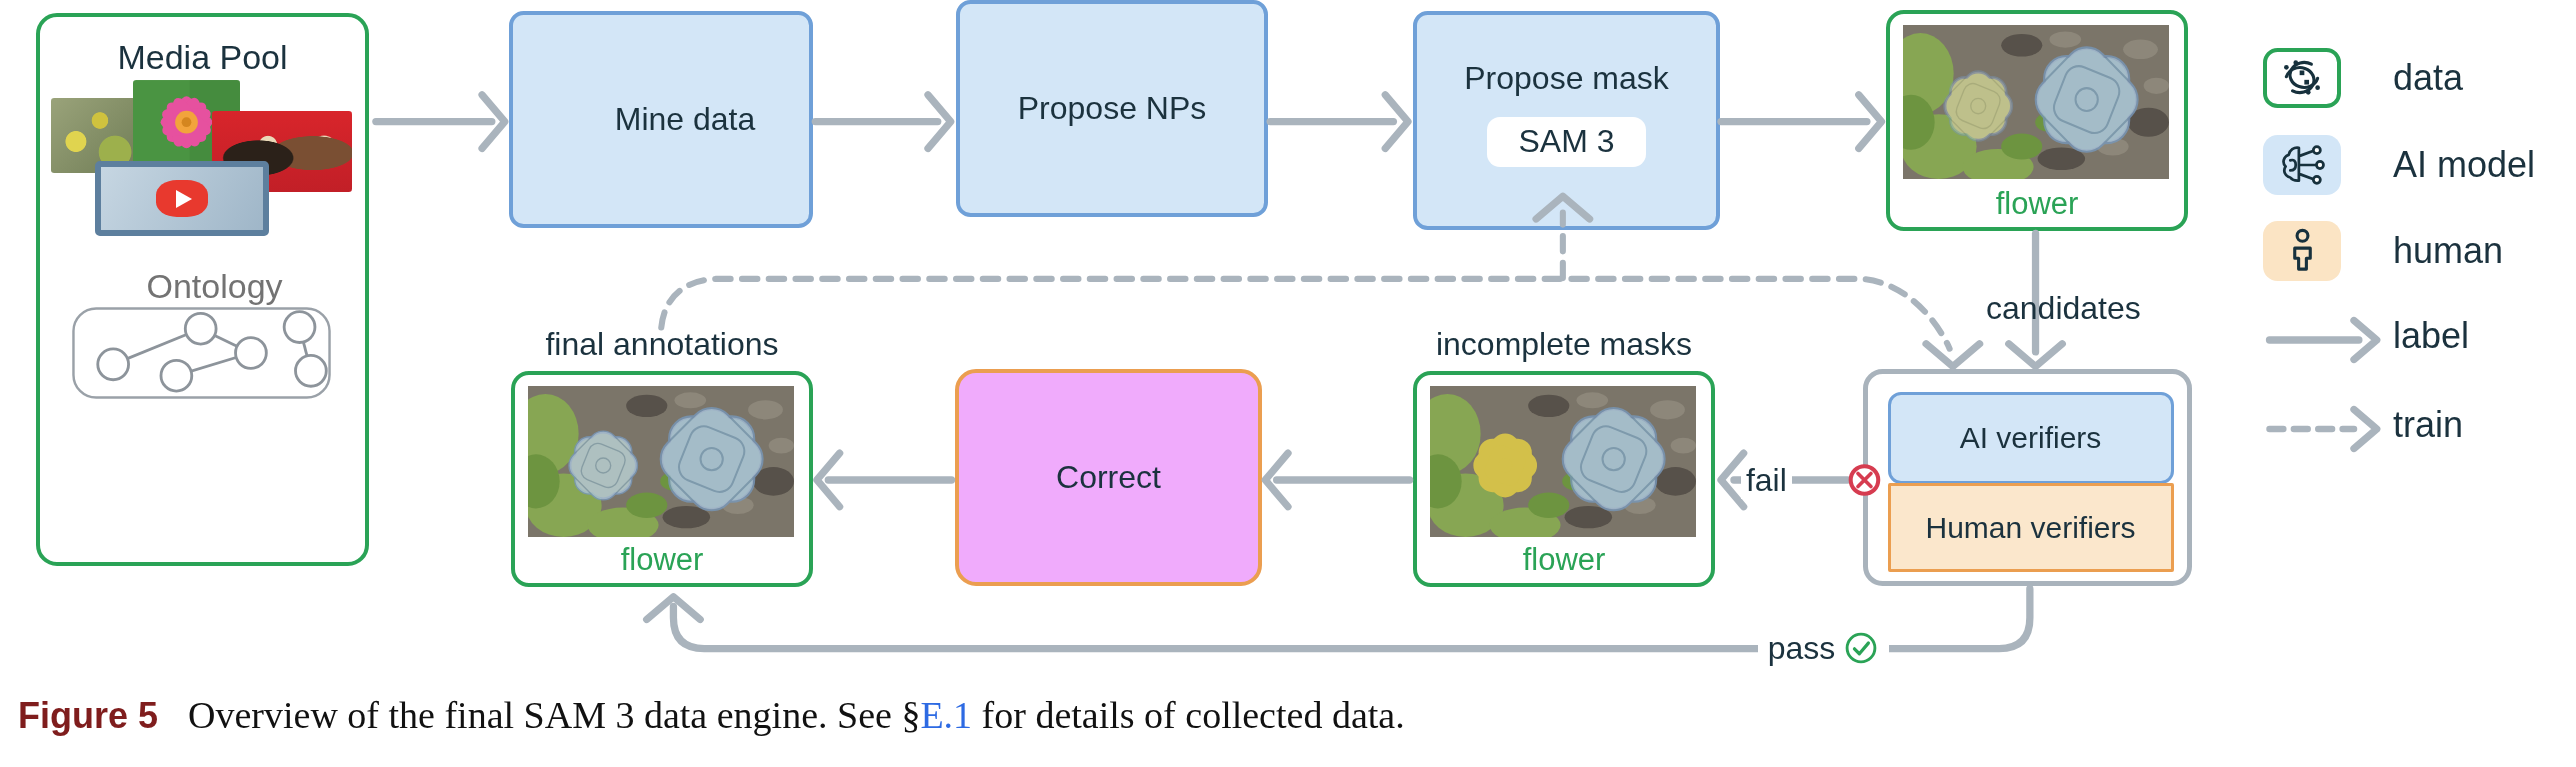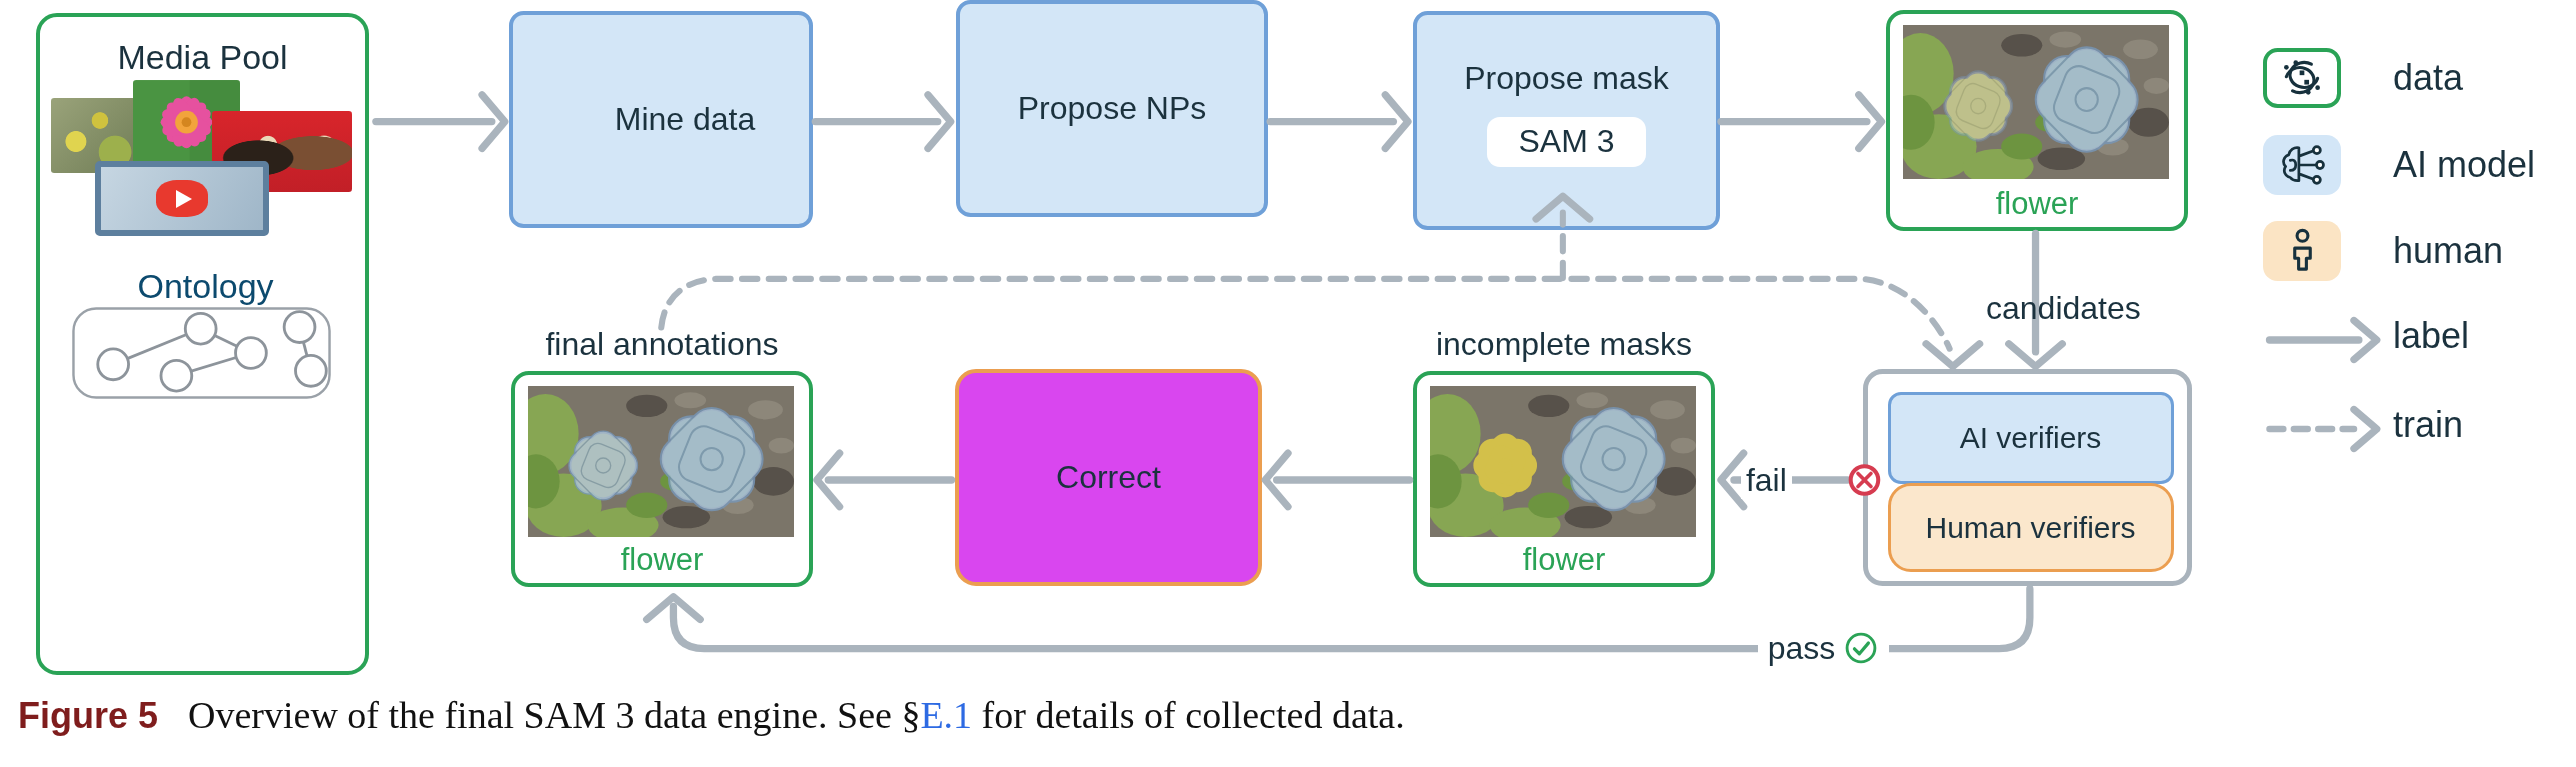--- a/index.html
+++ b/index.html
@@ -4,49 +4,49 @@
 <style>
   html,body{margin:0;padding:0;background:#ffffff;}
   .canvas{
     position:relative;width:2576px;height:767px;background:#ffffff;overflow:hidden;
     font-family:"Liberation Sans","DejaVu Sans",sans-serif;color:#1b323e;
   }
   
   .node{position:absolute;box-sizing:border-box;display:flex;align-items:center;justify-content:center;
         font-size:32px;color:#1b323e;}
   .node-blue{background:#d3e6f7;border:4px solid #6fa0d8;border-radius:14.6px;}
-  .node-orange{background:#d946ef;border:4.9px solid #eb9e50;border-radius:21px;}
+  .node-orange{background:#f0abfc;border:4.9px solid #eb9e50;border-radius:21px;}
   .mine{left:509px;top:11.4px;width:304px;height:217px;padding-left:48px;}
   .nps{left:956px;top:0;width:312px;height:217px;}
   .pmask{left:1413px;top:11.4px;width:307px;height:219px;flex-direction:column;justify-content:flex-start;padding-top:45px;gap:19.5px;}
   .sam-pill{background:#ffffff;border-radius:13px;padding:6.5px 31px;font-size:32px;color:#1b323e;}
   .correct{left:955px;top:369px;width:307px;height:217px;}
 
   
-  .media-pool{position:absolute;left:36px;top:13px;width:333px;height:662px;box-sizing:border-box;
+  .media-pool{position:absolute;left:36px;top:13px;width:333px;height:553px;box-sizing:border-box;
               background:#ffffff;border:4.9px solid #2aa356;border-radius:21px;}
   .mp-title{position:absolute;left:0;top:21px;width:100%;text-align:center;font-size:34px;font-weight:500;color:#1b323e;}
   .thumb{position:absolute;border-radius:3.2px;}
   .t-succ{left:11.4px;top:81px;width:89px;height:75px;
     background:radial-gradient(circle at 28% 58%,#e0d44f 0 13%,transparent 14%),
                radial-gradient(circle at 55% 30%,#cfc23e 0 11%,transparent 12%),
                radial-gradient(circle at 72% 72%,#9db04c 0 19%,transparent 20%),
                linear-gradient(135deg,#9aa37a,#6f7c55);}
   .t-pink{left:93px;top:63px;width:107px;height:86px;overflow:hidden;}
   .t-guinea{left:172px;top:94px;width:140px;height:81px;
     background:radial-gradient(ellipse at 33% 58%,#2b2119 0 26%,transparent 27%),
                radial-gradient(circle at 40% 42%,#ead9b8 0 9%,transparent 10%),
                radial-gradient(ellipse at 72% 52%,#7a4f33 0 28%,transparent 29%),
                radial-gradient(circle at 80% 46%,#ead9b8 0 10%,transparent 11%),
                linear-gradient(#d8252b,#c21f27);}
   .t-video{left:55px;top:144px;width:174px;height:75px;box-sizing:border-box;border:6.5px solid #5d7f9e;border-radius:4.9px;
     background:linear-gradient(120deg,#c6d6e2,#9fb6c8);display:flex;align-items:center;justify-content:center;}
   .play{width:52px;height:37px;background:#e8392e;border-radius:40%;display:flex;align-items:center;justify-content:center;}
   .play::after{content:"";display:block;border-style:solid;border-width:9.7px 0 9.7px 16px;border-color:transparent transparent transparent #ffffff;margin-left:3.2px;}
-  .mp-ont{position:absolute;left:3px;top:250px;width:100%;text-align:center;font-size:34px;font-weight:500;color:#0c4a6e;}
+  .mp-ont{position:absolute;left:12px;top:250px;width:100%;text-align:center;font-size:34px;font-weight:500;color:#737373;}
   .ont-graph{position:absolute;left:31px;top:289px;width:261px;height:94px;}
 
   
   .photo-card{position:absolute;box-sizing:border-box;background:#ffffff;border:4.9px solid #2aa356;border-radius:18px;}
   .card-candidates{left:1886px;top:9.7px;width:302px;height:221px;}
   .card-final{left:511px;top:371px;width:302px;height:216px;}
   .card-incomplete{left:1413px;top:371px;width:302px;height:216px;}
   .scene{position:absolute;left:13px;top:11.4px;width:266px;height:151px;}
   .card-candidates .scene{height:154px;}
   .photo-label{position:absolute;left:0;bottom:4.9px;width:100%;text-align:center;font-size:31px;color:#2aa356;}
@@ -57,21 +57,21 @@
 
   .section-caption{position:absolute;width:302px;text-align:center;font-size:32px;color:#1b323e;}
   .cap-final{left:511px;top:326px;}
   .cap-incomplete{left:1413px;top:326px;}
 
   
   .verifiers{position:absolute;left:1863px;top:369px;width:329px;height:217px;box-sizing:border-box;
              background:#ffffff;border:5.7px solid #a9b3bc;border-radius:19.5px;}
   .ver-inner{position:absolute;left:19.5px;width:286px;box-sizing:border-box;display:flex;align-items:center;justify-content:center;font-size:30px;color:#1b323e;}
   .ver-ai{top:18px;height:92px;background:#d3e6f7;border:3.2px solid #6fa0d8;border-radius:13px;justify-content:center;}
-  .ver-human{top:109px;height:89px;background:#fbe7cc;border:3.2px solid #eb9e50;border-radius:23px;}
+  .ver-human{top:109px;height:89px;background:#fbe7cc;border:3.2px solid #eb9e50;border-radius:2px;}
 
   
   .edge-label{position:absolute;font-size:32px;color:#1b323e;z-index:7;}
   .lbl-candidates{left:1986px;top:290px;}
   .lbl-fail{left:1741px;top:462px;background:#ffffff;padding:0 4.9px;}
   .pass-group{left:1758px;top:628px;display:flex;align-items:center;gap:8px;background:#ffffff;padding:1.6px 9.7px;}
 
   
   .legend-row{position:absolute;left:2263px;height:65px;display:flex;align-items:center;}
   .legend-iconbox{width:78px;height:60px;box-sizing:border-box;border-radius:14.6px;display:flex;align-items:center;justify-content:center;}

